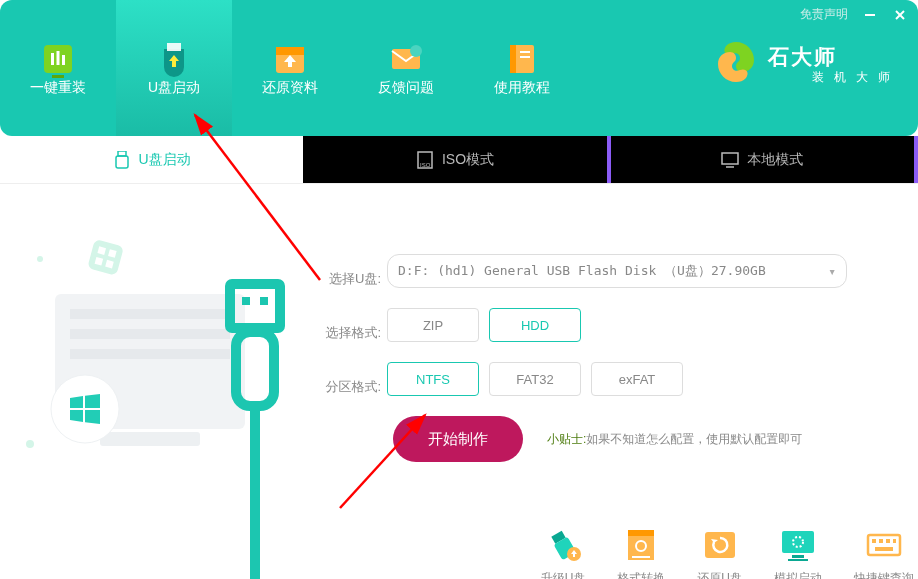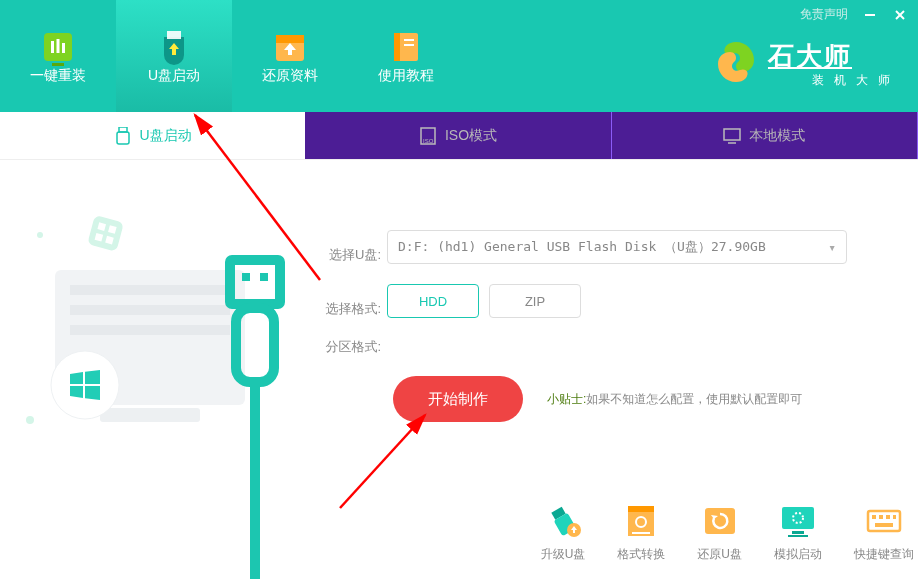--- a/index.html
+++ b/index.html
@@ -1,57 +1,57 @@
 <!DOCTYPE html>
 <html><head>
 <meta charset="utf-8">
 <style>
   * { box-sizing: border-box; margin: 0; padding: 0; }
   body { font-family: "Microsoft YaHei", sans-serif; background: #fff; width: 918px; height: 579px; overflow: hidden; position: relative; }
 
   
-  .header { background: #19c8b1; height: 112px; position: relative; display: flex; }
+  .header { background: #19c8b1; height: 136px; position: relative; display: flex; border-radius: 12px; }
   .title-bar { position: absolute; top: 6px; right: 10px; display: flex; align-items: center; gap: 14px; color: #cdeee9; font-size: 12px; }
   .title-bar .declare { cursor: pointer; }
   .title-bar .win-btn { width: 16px; height: 16px; cursor: pointer; color: #fff; display:flex; align-items:center; justify-content:center; }
 
   .nav { display: flex; height: 100%; }
   .nav-item { width: 116px; height: 100%; display: flex; flex-direction: column; align-items: center; justify-content: center; gap: 0; color: #fff; font-size: 14px; cursor: pointer; position: relative; }
   .nav-item.active { background: linear-gradient(to bottom, #2de0c6, #1abca6); }
   .nav-icon { width: 40px; height: 40px; display: flex; align-items: center; justify-content: center; }
 
   .brand { position: absolute; right: 18px; top: 38px; display: flex; align-items: center; gap: 8px; }
   .brand-logo svg { width: 48px; height: 48px; }
   .brand-text { color: #fff; }
-  .brand-name { font-size: 26px; font-weight: bold; letter-spacing: 2px; text-decoration: underline; }
+  .brand-name { font-size: 21px; font-weight: bold; letter-spacing: 2px; }
   .brand-sub { font-size: 12px; letter-spacing: 10px; margin-top: -2px; margin-left: 44px; }
 
   
   .tabs { display: flex; height: 48px; border-bottom: 1px solid #eee; }
-  .tab { flex: 1; display: flex; align-items: center; justify-content: center; gap: 8px; color: #b7b7b7; font-size: 14px; cursor: pointer; border-right: 1px solid #8b5cf6; background: #4c1d95; }
+  .tab { flex: 1; display: flex; align-items: center; justify-content: center; gap: 8px; color: #b7b7b7; font-size: 14px; cursor: pointer; border-right: 4px solid #8b5cf6; background: #000000; }
   .tab.active { color: #19c8b1; background: #fff; border-right: none; }
   .tab.active .tab-icon svg { stroke: #19c8b1; fill: #19c8b1; }
   .tab-icon { width: 18px; height: 18px; display: flex; align-items: center; justify-content: center; }
 
   
   .main { position: relative; height: calc(579px - 112px - 48px); }
   .illustration { position: absolute; left: 0; top: 0; width: 310px; height: 100%; }
 
   .form { position: absolute; left: 315px; top: 70px; right: 20px; }
   .row { display: flex; align-items: flex-end; margin-bottom: 20px; }
   .row-label { width: 72px; color: #888; font-size: 13px; text-align: right; padding-right: 6px; }
-  .select-box { flex: 1; max-width: 460px; height: 34px; border: 1px solid #ddd; border-radius: 4px; display: flex; align-items: center; padding: 0 10px; justify-content: space-between; cursor: pointer; color: #888; font-size: 13px; font-family: monospace; }
+  .select-box { flex: 1; max-width: 460px; height: 34px; border: 1px solid #ddd; border-radius: 12px; display: flex; align-items: center; padding: 0 10px; justify-content: space-between; cursor: pointer; color: #888; font-size: 13px; font-family: monospace; }
   .select-box .caret { color: #aaa; }
 
   .opt-group { display: flex; gap: 10px; }
   .opt { width: 92px; height: 34px; border: 1px solid #ddd; border-radius: 4px; display: flex; align-items: center; justify-content: center; color: #888; font-size: 13px; cursor: pointer; }
   .opt.selected { border-color: #19c8b1; color: #19c8b1; }
 
   .start-row { display: flex; align-items: center; margin-top: 10px; }
-  .start-btn { margin-left: 78px; width: 130px; height: 46px; background: #ef4444; color: #fff; border-radius: 23px; display: flex; align-items: center; justify-content: center; font-size: 15px; cursor: pointer; }
+  .start-btn { margin-left: 78px; width: 130px; height: 46px; background: #be185d; color: #fff; border-radius: 23px; display: flex; align-items: center; justify-content: center; font-size: 15px; cursor: pointer; }
   .tip { margin-left: 24px; font-size: 12px; color: #888; }
   .tip .tip-label { color: #4d7c0f; }
 
   
   .footer-tools { position: absolute; bottom: 16px; right: 4px; display: flex; gap: 32px; }
   .tool { display: flex; flex-direction: column; align-items: center; gap: 6px; font-size: 12px; color: #888; cursor: pointer; }
   .tool-icon { width: 38px; height: 38px; display:flex; align-items:center; justify-content:center; }
 
   
   .arrow { position: absolute; pointer-events: none; }
@@ -100,20 +100,30 @@
     </div>
     <div class="nav-item">
       <div class="nav-icon">
         <svg width="40" height="40">
             <rect x="6" y="8" width="28" height="26" rx="3" fill="#ffb74d"></rect>
             <rect x="6" y="8" width="28" height="8" fill="#ff9800"></rect>
             <path d="M20 28 l-6 -7 h4 v-5 h4 v5 h4 z" fill="#fff" transform="rotate(180 20 22)"></path>
           </svg>
       </div>
       <span>还原资料</span>
+    </div>
+    <div class="nav-item">
+      <div class="nav-icon">
+        <svg width="40" height="40">
+            <rect x="6" y="10" width="28" height="20" rx="2" fill="#ffb74d"></rect>
+            <path d="M6 12 l14 10 l14 -10" fill="none" stroke="#fff" stroke-width="2"></path>
+            <circle cx="30" cy="12" r="6" fill="#4ad4c0"></circle>
+          </svg>
+      </div>
+      <span>反馈问题</span>
     </div>
     <div class="nav-item">
       <div class="nav-icon">
         <svg width="40" height="40">
             <rect x="8" y="6" width="24" height="28" rx="2" fill="#ffb74d"></rect>
             <rect x="8" y="6" width="6" height="28" fill="#ff9800"></rect>
             <rect x="18" y="12" width="10" height="2" fill="#fff"></rect>
             <rect x="18" y="17" width="10" height="2" fill="#fff"></rect>
           </svg>
       </div>
@@ -210,27 +220,32 @@
       <div class="row-label">选择U盘:</div>
       <div class="select-box">
         <span>D:F: (hd1) General USB Flash Disk （U盘）27.90GB</span>
         <span class="caret">▾</span>
       </div>
     </div>
 
     <div class="row">
       <div class="row-label">选择格式:</div>
       <div class="opt-group">
+        <div class="opt">ZIP</div>
         <div class="opt selected">HDD</div>
-        <div class="opt">ZIP</div>
       </div>
     </div>
 
     <div class="row">
       <div class="row-label">分区格式:</div>
+      <div class="opt-group">
+        <div class="opt selected">NTFS</div>
+        <div class="opt">FAT32</div>
+        <div class="opt">exFAT</div>
+      </div>
     </div>
 
     <div class="start-row">
       <div class="start-btn">开始制作</div>
       <div class="tip">
         <span class="tip-label">小贴士:</span><span>如果不知道怎么配置，使用默认配置即可</span>
       </div>
     </div>
   </div>
 

